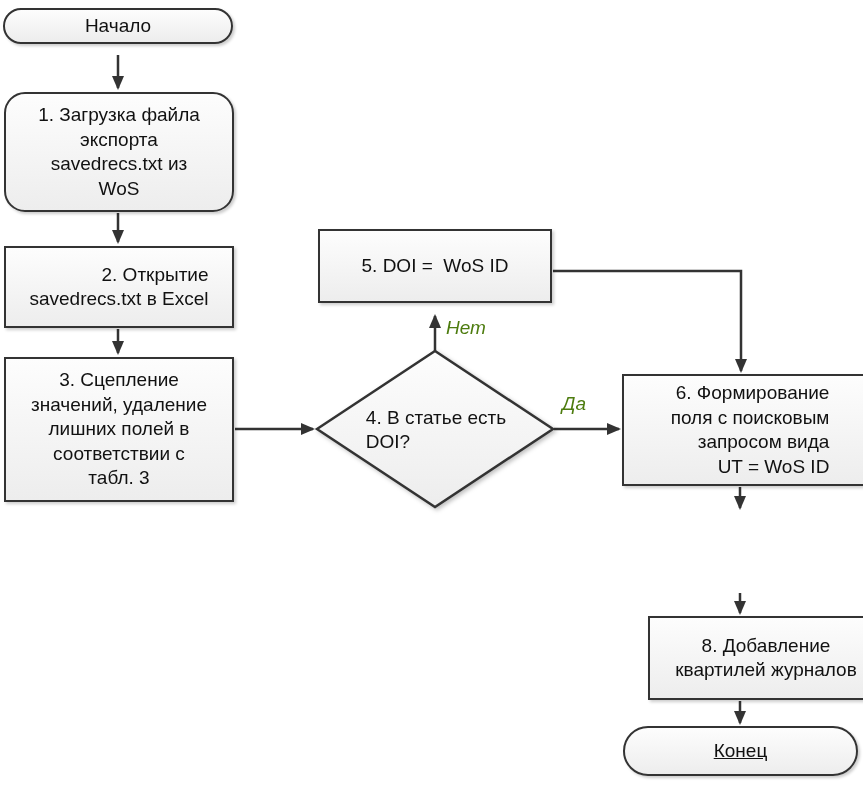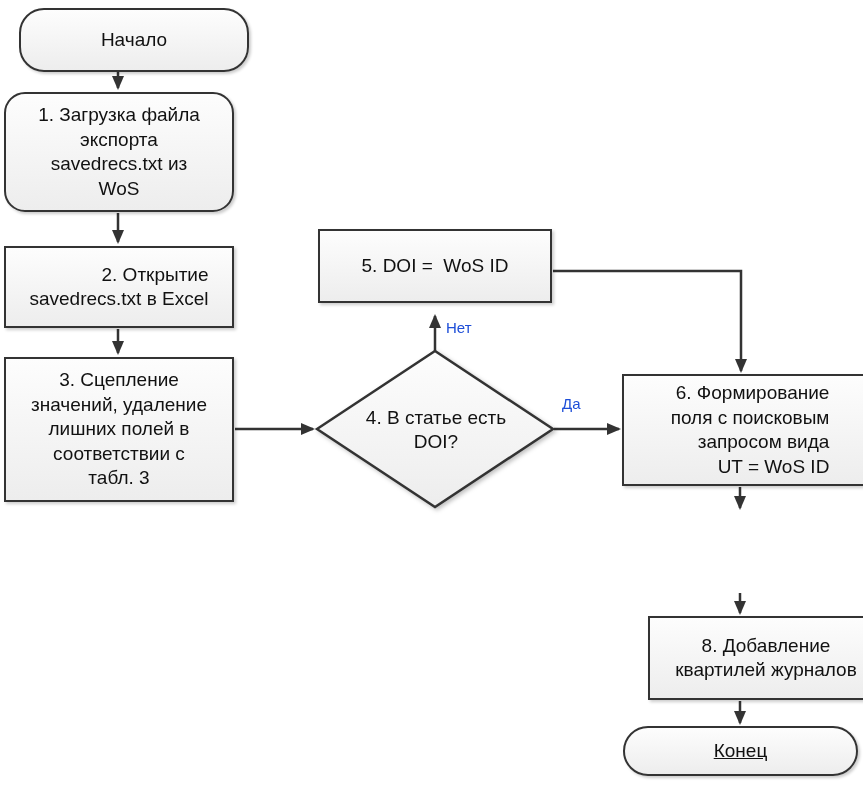--- a/index.html
+++ b/index.html
@@ -32,51 +32,51 @@
     font-size: 19px;
     line-height: 24.5px;
     color: #111111;
     white-space: pre-wrap;
     box-shadow: 2px 2px 3px rgba(0,0,0,0.20);
     z-index: 2;
   }
   .pill {
     border-radius: 25px;
   }
-  .node-start  { left: 19px;   top: 8px;   width: 230px; height: 64px;  }
+  .node-start  { left: 3px;   top: 8px;   width: 230px; height: 36px;  }
   .node-step1  { left: 4px;   top: 92px;  width: 230px; height: 120px; border-radius: 21px; }
   .node-step2  { left: 4px;   top: 246px; width: 230px; height: 82px; text-align: right;  }
   .node-step3  { left: 4px;   top: 357px; width: 230px; height: 145px; }
   .node-step5  { left: 318px; top: 229px; width: 234px; height: 74px;  }
   .node-step6  { left: 622px; top: 374px; width: 256px; height: 112px; text-align: right; }
   .node-step7  { left: 622px; top: 511px; width: 236px; height: 81px;  }
   .node-step8  { left: 648px; top: 616px; width: 236px; height: 84px;  }
   .node-end    { left: 623px; top: 726px; width: 235px; height: 50px; text-decoration: underline;  }
   .diamond-label {
     position: absolute;
     left: 330px;
     top: 395px;
     width: 212px;
     height: 70px;
     display: flex;
     align-items: center;
     justify-content: center;
-    text-align: center;
     font-size: 19px;
     line-height: 24.5px;
     color: #111111;
     white-space: pre-wrap;
     z-index: 3;
   }
   .edge-label {
     position: absolute;
-    font-size: 15px;
+    font-size: 19px;
     line-height: 22px;
-    color: #1d4ed8;
+    color: #4d7c0f;
     z-index: 3;
+    font-style: italic;
   }
   .edge-label-no  { left: 446px; top: 317px; }
   .edge-label-yes { left: 562px; top: 393px; }
   .edge {
     stroke: #333333;
     stroke-width: 2.5;
     fill: none;
   }
   .diamond-shape {
     stroke: #333333;

